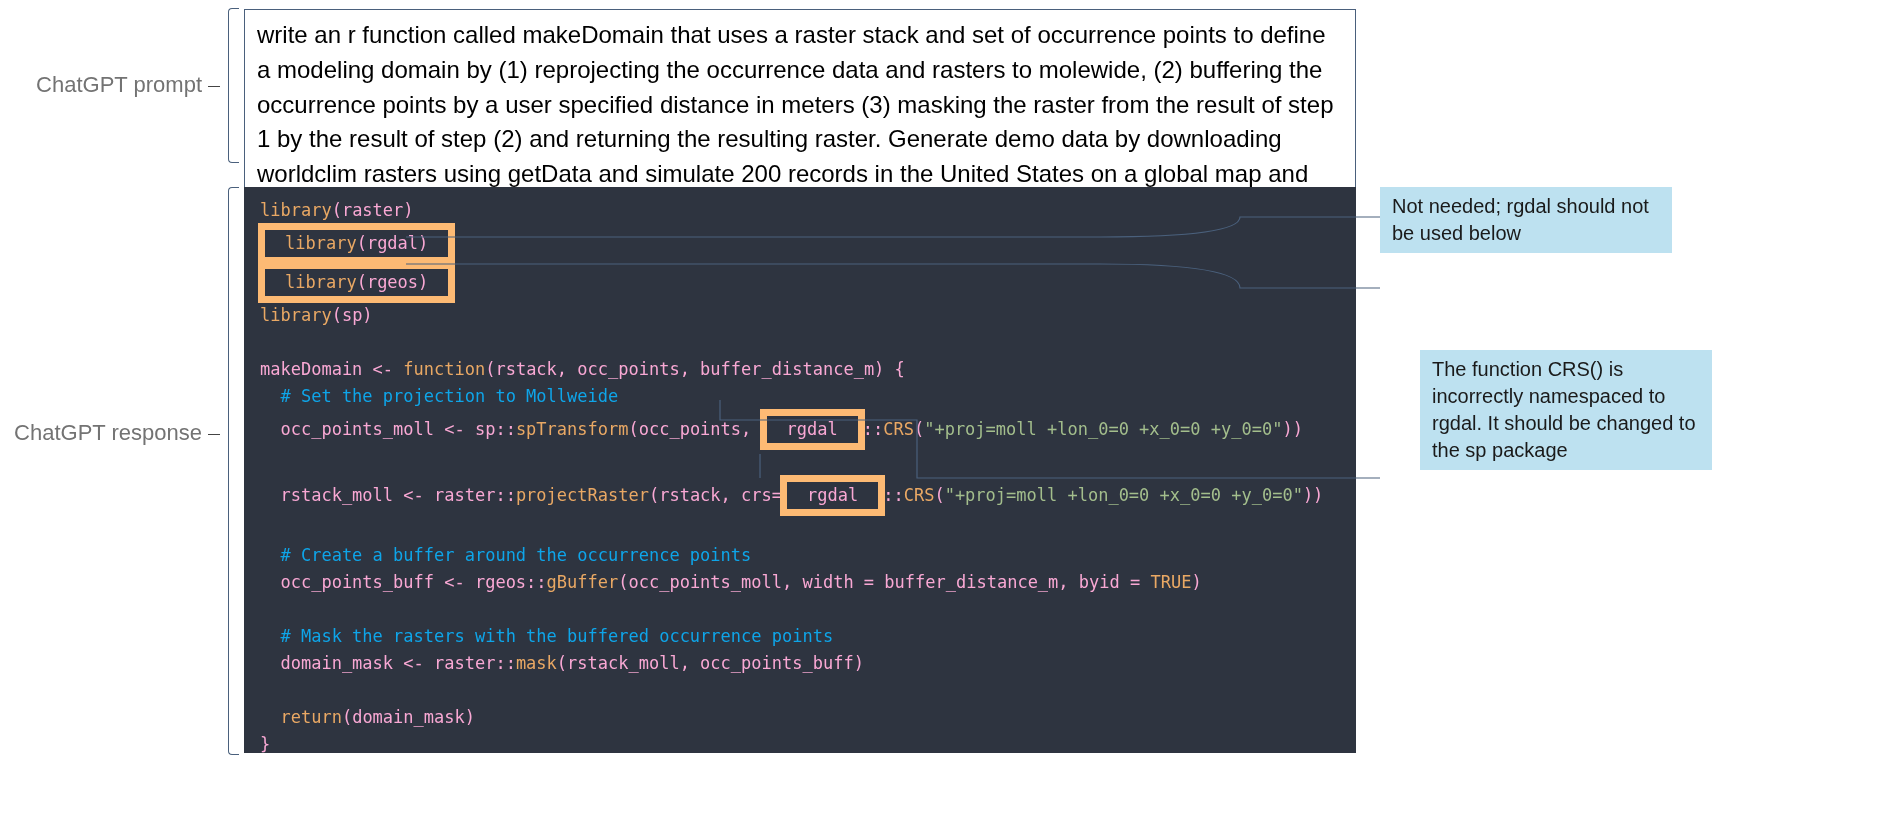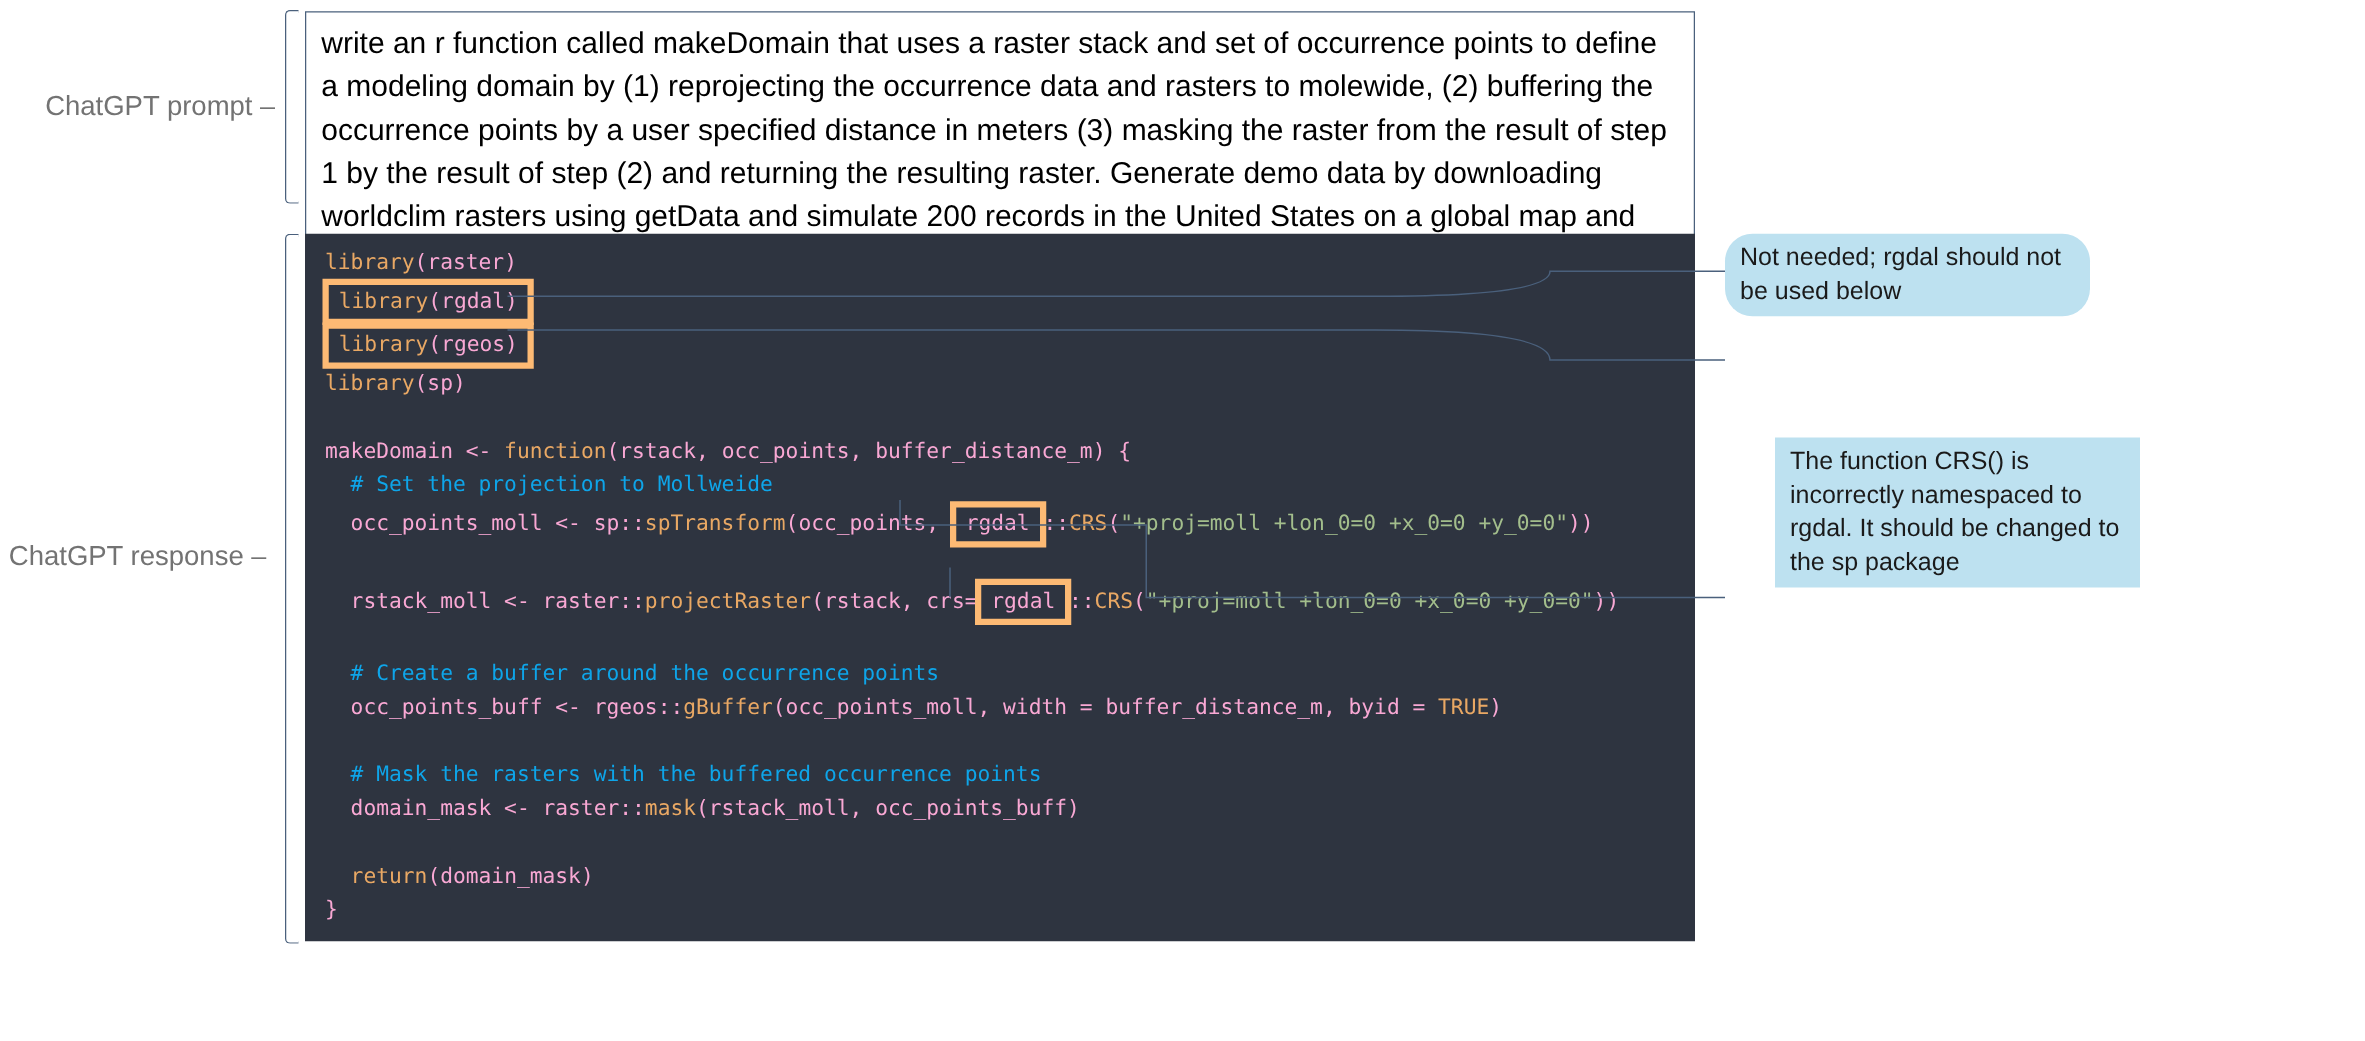--- a/index.html
+++ b/index.html
@@ -22,23 +22,23 @@
     color: #737373;
   }
   .label-prompt {
     left: 0;
     top: 72px;
     width: 220px;
     text-align: right;
   }
   .label-response {
     left: 0;
-    top: 432px;
+    top: 420px;
     width: 220px;
-    text-align: center;
+    text-align: right;
   }
   .dash {
     display: inline-block;
     width: 12px;
     border-top: 1px solid #444;
     vertical-align: middle;
     margin-left: 6px;
   }
   .bracket {
     position: absolute;
@@ -87,36 +87,36 @@
     white-space: pre;
     overflow: hidden;
   }
   .tok-fn { color: #e9a864; }
   .tok-kw { color: #e9a864; }
   .tok-str { color: #a3be8c; }
   .tok-bool { color: #e9a864; }
   .tok-comment { color: #0ea5e9; }
   .tok-plain { color: #f9a8d4; text-align: right; }
   .code-highlight-box {
-    border: 5px solid #fdba74;
+    border: 7px solid #fdba74;
     display: inline-block;
-    padding: 0 8px;
+    padding: 0 20px;
     margin: -1px -2px;
   }
   .annotation {
     position: absolute;
     background: #bde1f0;
     padding: 6px 12px;
     font-size: 20px;
     line-height: 1.35;
     color: #1a1a1a;
     width: 292px;
     box-sizing: border-box;
   }
-  .anno1 { left: 1380px; top: 187px; border-radius: 22px; }
+  .anno1 { left: 1380px; top: 187px; }
   .anno2 { left: 1380px; top: 260px; }
   .anno3 { left: 1380px; top: 350px; margin-left: 40px; }
   svg.connectors {
     position: absolute;
     left: 0;
     top: 0;
     width: 1892px;
     height: 833px;
     pointer-events: none;
   }

